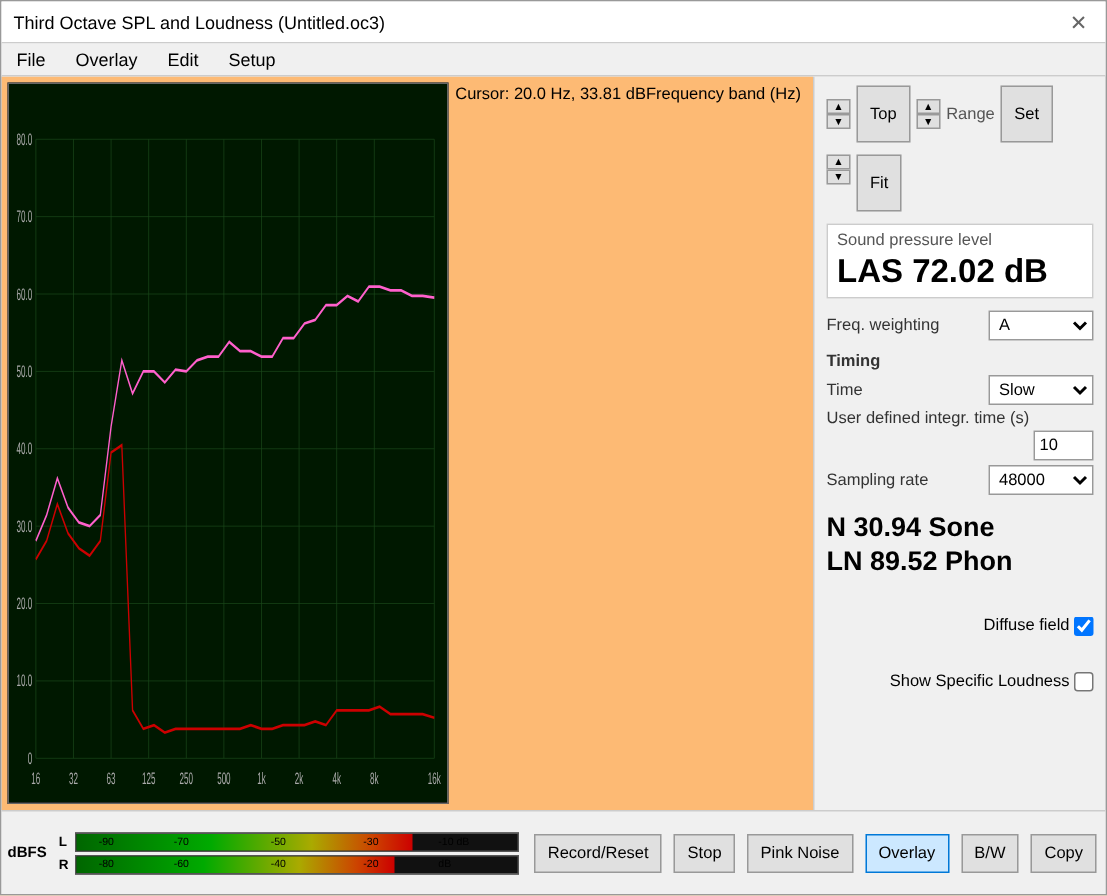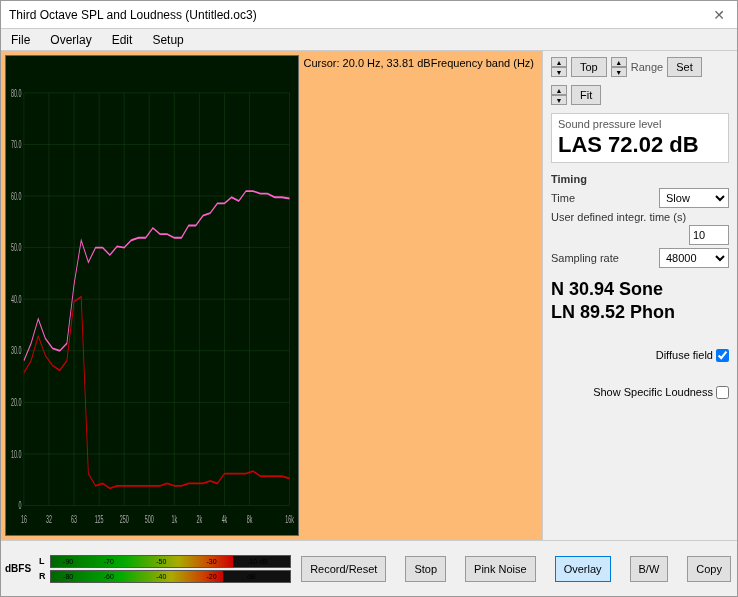--- a/index.html
+++ b/index.html
@@ -135,21 +135,21 @@
       background: #e0e0e0;
       border: 1px solid #999;
       cursor: pointer;
       display: flex;
       align-items: center;
       justify-content: center;
       font-size: 7px;
       line-height: 1;
     }
     .label-btn {
-      height: 20px;
+      height: 38px;
       padding: 0 8px;
       background: #e0e0e0;
       border: 1px solid #999;
       cursor: pointer;
       font-size: 11px;
       display: flex;
       align-items: center;
     }
     .spl-section {
       border: 1px solid #ccc;
@@ -229,21 +229,21 @@
       display: flex;
       flex-direction: column;
       justify-content: center;
       padding: 2px 4px;
       font-size: 10px;
       font-weight: bold;
       white-space: nowrap;
     }
     .action-buttons {
       display: flex;
-      gap: 19px;
+      gap: 8px;
       align-items: center;
       padding: 4px 6px;
     }
     .action-btn {
       height: 26px;
       padding: 0 8px;
       background: #e0e0e0;
       border: 1px solid #999;
       cursor: pointer;
       font-size: 11px;
@@ -456,20 +456,28 @@
           <div class="spin-btn">▼</div>
         </div>
         <div class="label-btn">Fit</div>
       </div>
 
       <div class="spl-section">
         <div class="spl-title">Sound pressure level</div>
         <div class="spl-value">LAS 72.02 dB</div>
       </div>
 
+      <div class="freq-row">
+        <span class="freq-label">Freq. weighting</span>
+        <select class="dropdown">
+          <option>A</option>
+          <option>C</option>
+          <option>Z</option>
+        </select>
+      </div>
 
       <div>
         <div class="section-title">Timing</div>
         <div class="freq-row" style="margin-top:3px;">
           <span class="freq-label">Time</span>
           <select class="dropdown">
             <option>Slow</option>
             <option>Fast</option>
           </select>
         </div>

